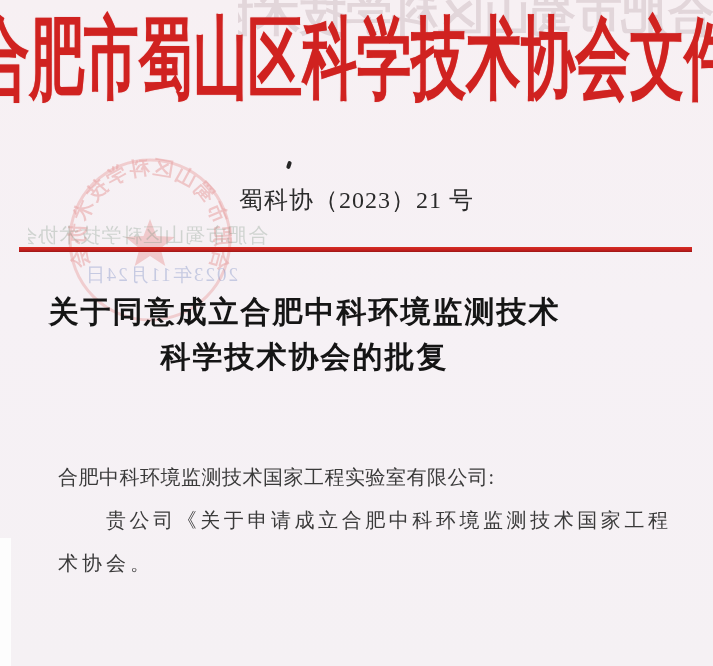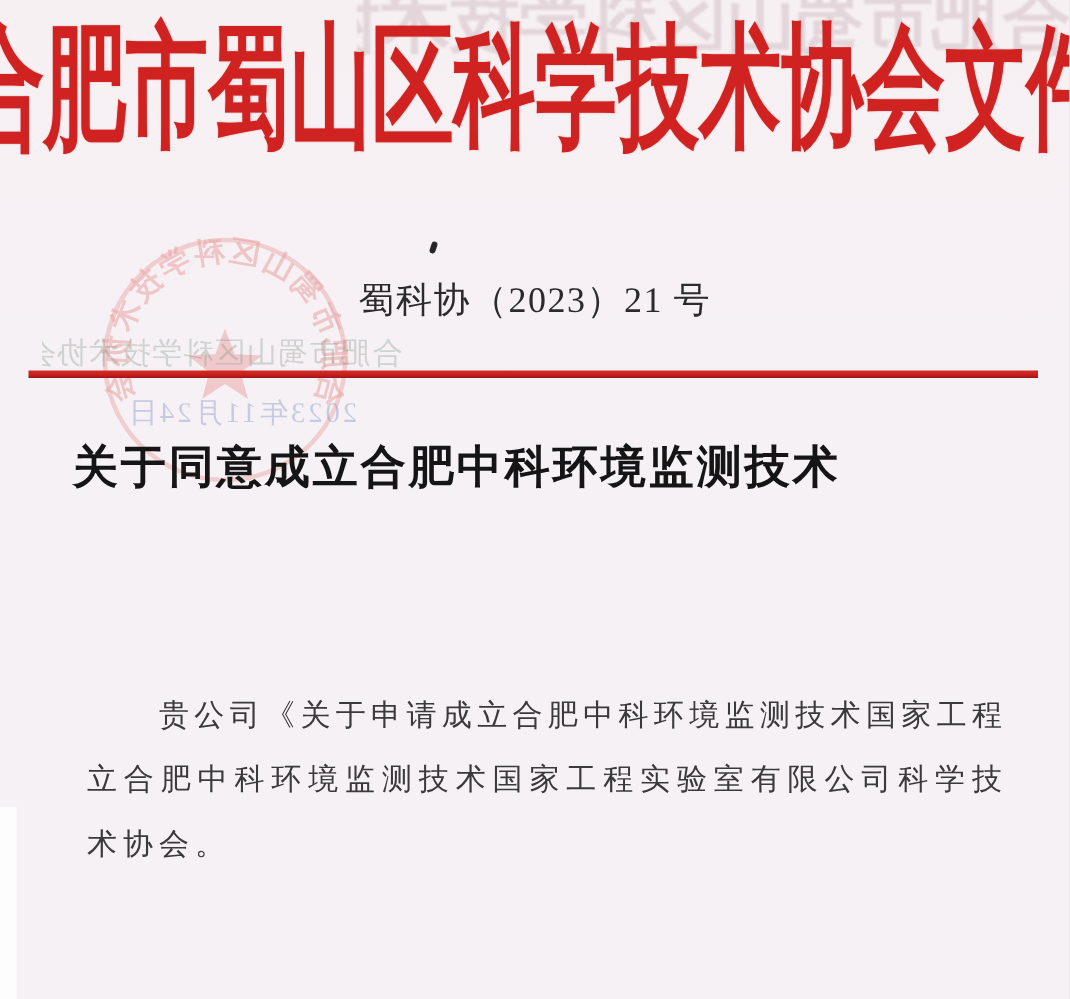--- a/index.html
+++ b/index.html
@@ -139,23 +139,24 @@
   </div>
 
   <div class="doc-number">蜀科协（2023）21 号</div>
 
   <div class="scan-speck"></div>
 
   <div class="red-rule"></div>
 
   <div class="subject">
     <div>关于同意成立合肥中科环境监测技术</div>
+    <div>科学技术协会的批复</div>
   </div>
 
   <div class="body-text">
+    <div class="salutation">合肥中科环境监测技术国家工程实验室有限公司:</div>
     <div class="jline indent">贵公司《关于申请成立合肥中科环境监测技术国家工程</div>
-    <div class="jline">立合肥中科环境监测技术国家工程实验室有限公司科学技</div>
     <div class="lastline">术协会。</div>
   </div>
 
   <div class="scan-edge"></div>
 
 </div>
 
 </body></html>

